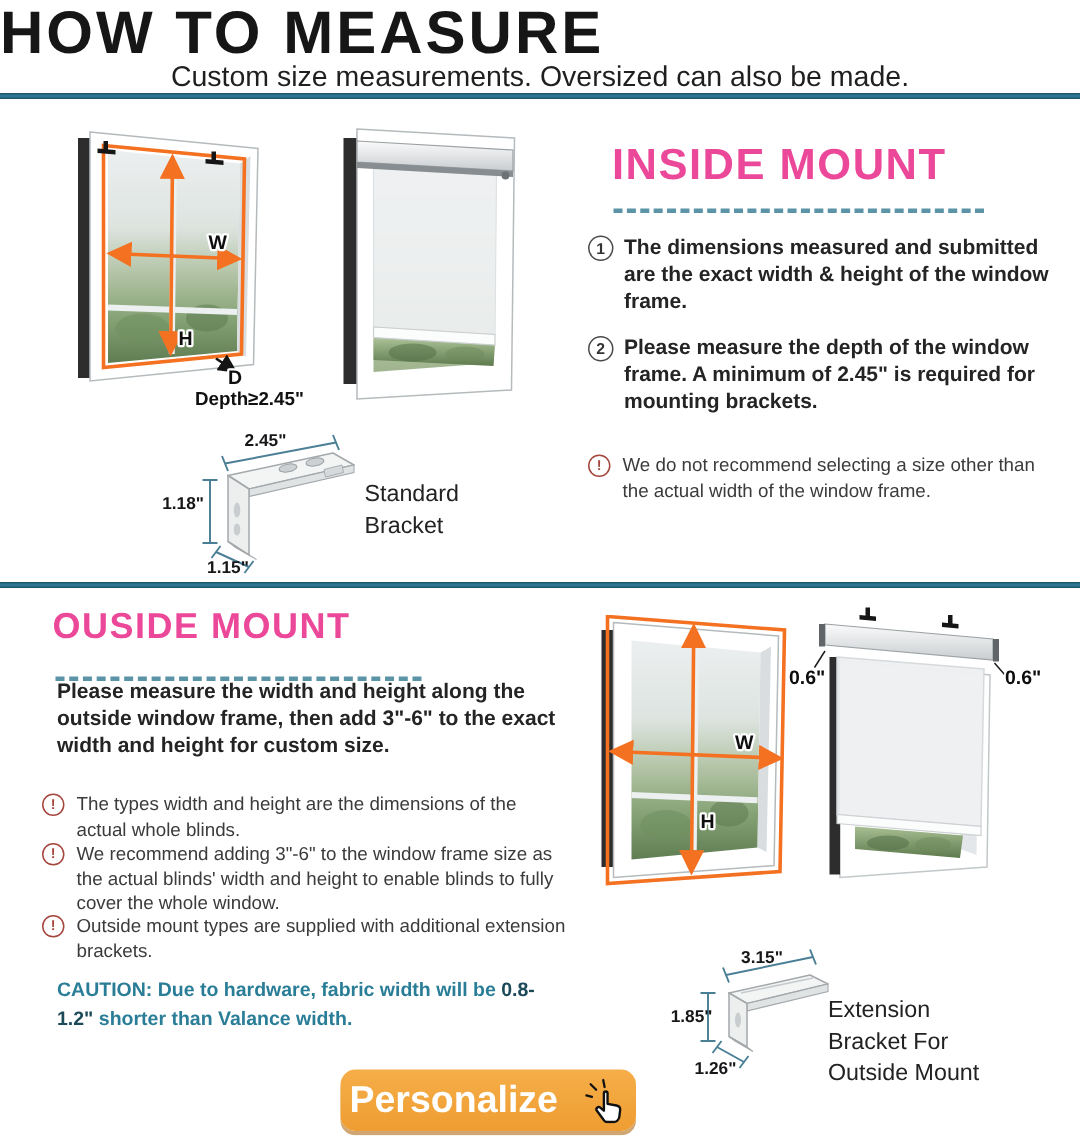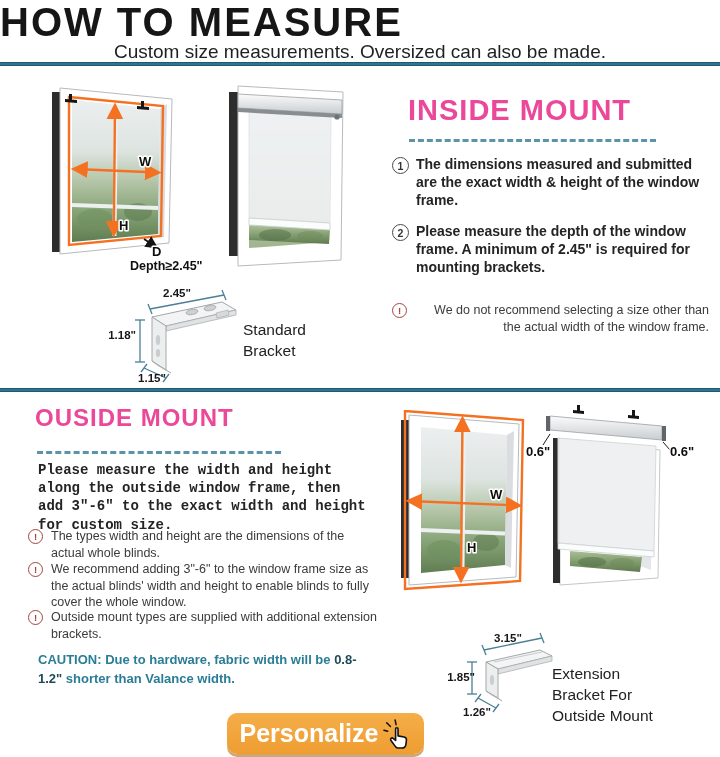--- a/index.html
+++ b/index.html
@@ -28,21 +28,21 @@
              color:#a5463d;font-size:9.5px;font-weight:700;display:flex;align-items:center;
              justify-content:center;margin-top:1px;}
   .note-text{font-size:12.5px;line-height:1.32;color:#3b3b3b;}
   .bracket-name{position:absolute;font-size:15.5px;font-weight:400;color:#222;line-height:1.35;}
   .caution{position:absolute;font-size:13px;font-weight:700;color:#2a7d97;line-height:1.45;}
   .caution .dark{color:#1d4a58;}
   
   .cta-btn{position:absolute;left:227px;top:713px;width:197px;height:41px;border:none;
            border-radius:10px;background:linear-gradient(180deg,#f6ae49,#ee9d31);
            box-shadow:0 3px 0 rgba(176,108,22,.6);color:#fff;font-size:25px;font-weight:700;
-           display:flex;align-items:center;justify-content:center;gap:5px;cursor:pointer;
+           display:flex;align-items:center;justify-content:space-between;gap:5px;cursor:pointer;
            font-family:"Liberation Sans",sans-serif;}
   
   svg text{font-family:"Liberation Sans",sans-serif;}
   .whL{font-size:13px;font-weight:700;fill:#0e0e0e;paint-order:stroke;stroke:#ffffff;
        stroke-width:3px;stroke-linejoin:round;}
   .dimT{font-size:11.5px;font-weight:700;fill:#17171a;}
   .depthT{font-size:12.5px;font-weight:700;fill:#101010;}
   .ozT{font-size:13px;font-weight:700;fill:#0d0d0d;paint-order:stroke;stroke:#fff;stroke-width:2.5px;}
   .dimline{stroke:#4a7f95;stroke-width:1.3;fill:none;}
   .abs{position:absolute;}
@@ -131,21 +131,21 @@
   <div class="step" style="left:392px;top:155px;width:322px;">
     <span class="step-num">1</span>
     <span class="step-text" style="max-width:301px;">The dimensions measured and submitted are the exact width &amp; height of the window frame.</span>
   </div>
   <div class="step" style="left:392px;top:222px;width:322px;">
     <span class="step-num">2</span>
     <span class="step-text" style="max-width:301px;"><span>Please measure the depth of the window frame. A minimum of </span><span>2.45"</span><span> is required for mounting brackets.</span></span>
   </div>
   <div class="note" style="left:392px;top:302px;width:318px;">
     <span class="note-icon">!</span>
-    <span class="note-text" style="max-width:294px;text-align:right;">We do not recommend selecting a size other than the actual width of the window frame.</span>
+    <span class="note-text" style="max-width:294px;">We do not recommend selecting a size other than the actual width of the window frame.</span>
   </div>
 
   <svg class="abs" style="left:100px;top:282px;" width="150" height="103" viewBox="0 0 150 103">
     <g class="dimline">
       <line x1="50" y1="27" x2="124" y2="13"></line>
         <line x1="48" y1="22" x2="52" y2="32"></line>
         <line x1="122" y1="8" x2="126" y2="18"></line>
       <line x1="40" y1="38" x2="40" y2="80"></line>
         <line x1="35" y1="38" x2="45" y2="38"></line>
         <line x1="35" y1="80" x2="45" y2="80"></line>
@@ -166,21 +166,21 @@
     <text class="dimT" x="36" y="57" text-anchor="end">1.18"</text>
     <text class="dimT" x="52" y="100" text-anchor="middle">1.15"</text>
   </svg>
   <div class="bracket-name" style="left:243px;top:320px;width:85px;">Standard Bracket</div>
 
   <div class="hr hr-mid"></div>
 
   <h2 class="sec-heading" style="left:35px;top:404px;font-size:24px;">OUSIDE MOUNT</h2>
   <div class="dashes" style="left:37px;top:451px;width:244px;"></div>
 
-  <div class="step-text abs" style="left:38px;top:461px;width:336px;font-family:Liberation Mono, monospace;"><span>Please measure the width and height along the outside window frame, then add </span><span>3"-6"</span><span> to the exact width and height for custom size.</span></div>
+  <div class="step-text abs" style="left:38px;top:451px;width:336px;"><span>Please measure the width and height along the outside window frame, then add </span><span>3"-6"</span><span> to the exact width and height for custom size.</span></div>
 
   <div class="note" style="left:28px;top:528px;width:352px;">
     <span class="note-icon">!</span>
     <span class="note-text" style="max-width:330px;">The types width and height are the dimensions of the actual whole blinds.</span>
   </div>
   <div class="note" style="left:28px;top:561px;width:352px;">
     <span class="note-icon">!</span>
     <span class="note-text" style="max-width:330px;">We recommend adding 3"-6" to the window frame size as the actual blinds' width and height to enable blinds to fully cover the whole window.</span>
   </div>
   <div class="note" style="left:28px;top:609px;width:352px;">

